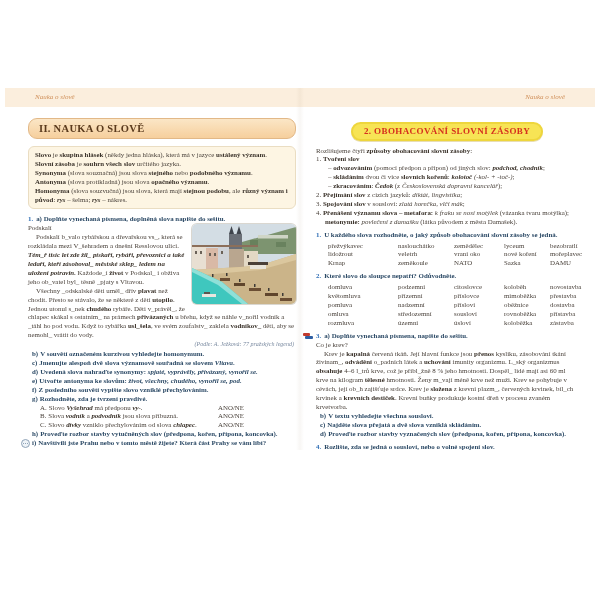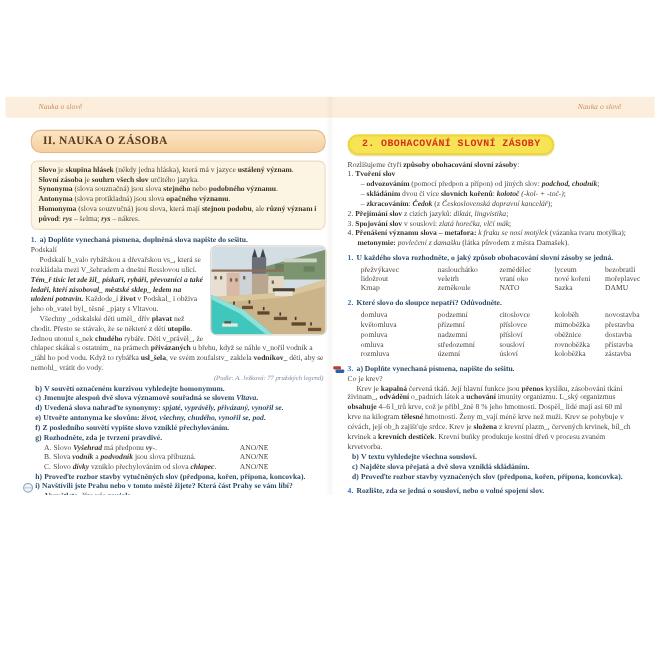--- a/index.html
+++ b/index.html
@@ -10,21 +10,21 @@
   .gutter{position:absolute;left:296px;top:88px;width:8px;height:424px;
           background:linear-gradient(90deg,rgba(0,0,0,0),rgba(120,90,50,.05),rgba(0,0,0,0));}
   .rh{position:absolute;top:93px;font-style:italic;font-size:7px;color:var(--c-rh,#d0905a);}
   .rh-left{left:35px;} .rh-right{right:35px;}
   .page{position:absolute;top:118px;}
   .page-left{left:28px;width:268px;}
   .page-right{left:316px;width:262px;}
   .chapter{background:linear-gradient(#fbe6c6,var(--c-chapfill,#f6cf9d));border:1px solid var(--c-chapbrd,#e2b887);
            border-radius:9px;padding:4px 4px 4px 10px;font-weight:bold;font-size:10.5px;
            color:var(--c-chaptext,#5a3a1d);letter-spacing:.3px;margin-bottom:7px;}
-  .badgewrap{margin:2px 0 6px;} .badgewrap.center{text-align:left;font-family:Liberation Mono, monospace;}
+  .badgewrap{margin:2px 0 6px;} .badgewrap.center{text-align:center;}
   .badge{display:inline-block;background:var(--c-badgefill,#f7e455);border:2px solid var(--c-badgebrd,#eed63d);
          border-radius:11px;padding:2.5px 11px;font-weight:bold;font-size:9px;color:var(--c-badgetext,#d6301f);
          letter-spacing:.4px;box-shadow:0 1px 0 rgba(190,160,40,.35);}
   .defbox{background:var(--c-boxfill,#fdf5e3);border:1px solid var(--c-boxbrd,#eaddc2);border-radius:6px;
           padding:4px 6px;margin:2px 0 6px;font-size:6.9px;line-height:8.9px;color:var(--c-text,#4b433c);}
   .boxline{margin:0;}
   .para,.task,.opt,.exhead,.gcell{font-size:6.9px;line-height:8.9px;color:var(--c-text,#4b433c);}
   .para.ind{text-indent:8px;}
   .para.hang{padding-left:9px;text-indent:-9px;}
   .para.dash{padding-left:18px;text-indent:-6px;}
@@ -55,21 +55,21 @@
 <body>
 
 <div class="canvas">
   <div class="band"></div>
   <div class="gutter"></div>
   <div class="rh rh-left">Nauka o slově</div>
   <div class="rh rh-right">Nauka o slově</div>
 
   <div class="page page-left">
     <div id="left-content">
-        <div class="chapter">II. NAUKA O ZÁSOBA</div>
+        <div class="chapter">II. NAUKA O SLOVĚ</div>
         <div class="defbox">
           <div class="boxline"><span class="run rb">Slovo</span><span class="run"> je </span><span class="run rb">skupina hlásek</span><span class="run"> (někdy jedna hláska), která má v jazyce </span><span class="run rb">ustálený význam</span><span class="run">.</span></div>
           <div class="boxline"><span class="run rb">Slovní zásoba</span><span class="run"> je </span><span class="run rb">souhrn všech slov</span><span class="run"> určitého jazyka.</span></div>
           <div class="boxline"><span class="run rb">Synonyma</span><span class="run"> (slova souznačná) jsou slova </span><span class="run rb">stejného</span><span class="run"> nebo </span><span class="run rb">podobného významu</span><span class="run">.</span></div>
           <div class="boxline"><span class="run rb">Antonyma</span><span class="run"> (slova protikladná) jsou slova </span><span class="run rb">opačného významu</span><span class="run">.</span></div>
           <div class="boxline"><span class="run rb">Homonyma</span><span class="run"> (slova souzvučná) jsou slova, která mají </span><span class="run rb">stejnou podobu</span><span class="run">, ale </span><span class="run rb">různý význam i původ</span><span class="run">: </span><span class="run rb ri">rys</span><span class="run"> – šelma; </span><span class="run rb ri">rys</span><span class="run"> – nákres.</span></div>
         </div>
         <div class="exhead nav"><span class="exnum">1.</span><span class="run">a) Doplňte vynechaná písmena, doplněná slova napište do sešitu.</span></div>
         <div class="flow">
           <div class="photowrap">

